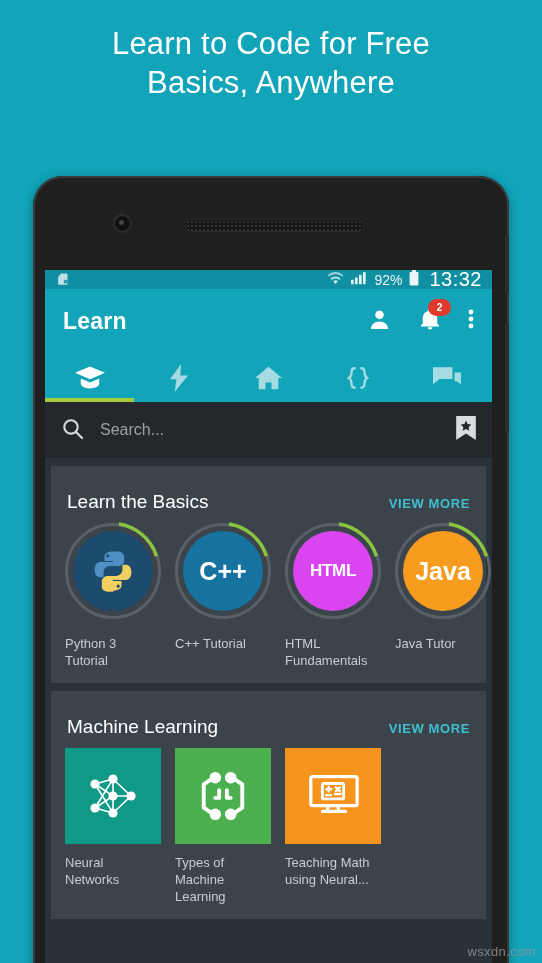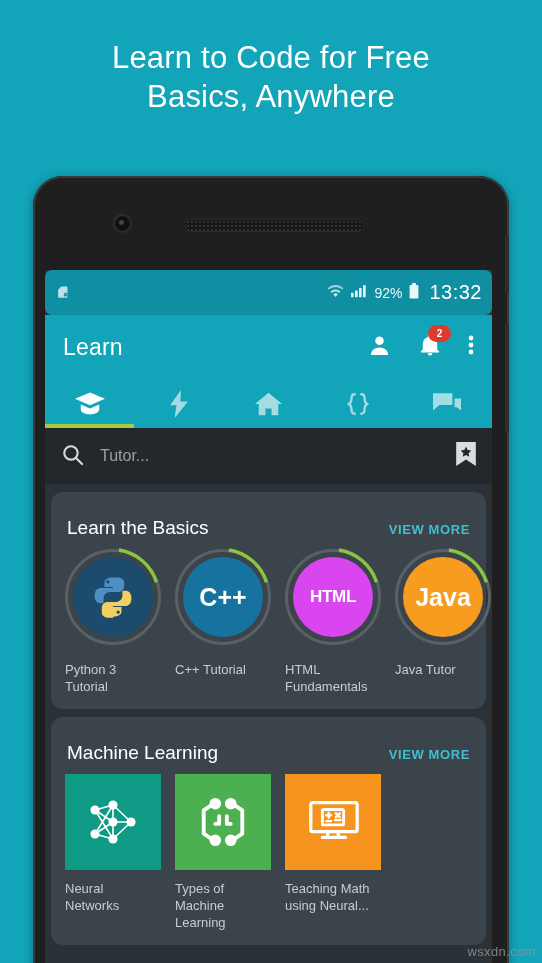--- a/index.html
+++ b/index.html
@@ -4,21 +4,21 @@
 <style>
   html,body{margin:0;padding:0;}
   body{
     width:542px;height:963px;overflow:hidden;
     background:#12A4B9;
     font-family:"Liberation Sans", sans-serif;
     position:relative;
   }
   
   .headline{
-    position:absolute;left:0;top:38px;width:542px;
+    position:absolute;left:0;top:24px;width:542px;
     text-align:center;color:#ffffff;
     font-size:31px;line-height:39px;font-weight:400;
     letter-spacing:.2px;
   }
   .headline .l2{display:block;}
 
   
   .phone{
     position:absolute;left:33px;top:176px;width:476px;height:800px;
     background:#201f1f;
@@ -53,34 +53,34 @@
   }
 
   
   .screen{
     position:absolute;left:12px;top:94px;width:447px;height:706px;
     background:#2B3237;overflow:hidden;
   }
 
   
   .statusbar{
-    height:45px;background:#0F8FA1;display:flex;align-items:center;
-    padding:0 10px;color:#d9f2f6;font-size:13px;border-radius:7px;
+    height:19px;background:#0F8FA1;display:flex;align-items:center;
+    padding:0 10px;color:#d9f2f6;font-size:13px;
   }
   .sb-left{display:flex;align-items:center;gap:6px;flex:1;}
   .sb-right{display:flex;align-items:center;gap:7px;}
   .sb-pct{font-size:14px;color:#eaf7fa;}
   .sb-time{font-size:20px;color:#ffffff;letter-spacing:.5px;margin-left:3px;}
 
   
   .appbar{
     height:64px;background:#12A4B9;display:flex;align-items:center;
     padding:0 18px;
   }
-  .appbar .title{color:#fff;font-size:23px;font-weight:400;flex:1;letter-spacing:.2px;}
+  .appbar .title{color:#fff;font-size:23px;font-weight:700;flex:1;letter-spacing:.2px;}
   .appbar .actions{display:flex;align-items:center;gap:26px;}
   .bell-wrap{position:relative;}
   .badge{
     position:absolute;right:-9px;top:-8px;min-width:17px;height:17px;border-radius:9px;
     background:#E03A2F;color:#fff;font-size:10px;font-weight:700;
     display:flex;align-items:center;justify-content:center;padding:0 3px;
   }
 
   
   .tabbar{
@@ -99,21 +99,21 @@
     height:56px;background:#24282C;display:flex;align-items:center;
     padding:0 16px;gap:16px;
   }
   .search-input{
     flex:1;color:#9aa1a6;font-size:16px;
   }
 
   
   .content{padding:8px 0 0 0;}
   .card{
-    background:#3B444A;margin:0 6px 8px 6px;border-radius:12px;
+    background:#3B444A;margin:0 6px 8px 6px;border-radius:0;
     padding:10px 0 14px 0;
   }
   .card-head{
     display:flex;align-items:baseline;justify-content:space-between;
     padding:4px 16px 10px 16px;
   }
   .card-title{color:#fff;font-size:19px;font-weight:400;}
   .view-more{color:#3FBFD0;font-size:13px;font-weight:700;letter-spacing:.6px;margin-top:16px;}
   .row{display:flex;padding:0 0 0 14px;gap:14px;}
   .item{width:96px;flex:0 0 96px;}
@@ -249,21 +249,21 @@
       <div class="tab-underline"></div>
     </div>
 
     <div class="searchbar">
       <span>
         <svg width="23" height="23" viewBox="0 0 24 24" fill="none" stroke="#d5dade" stroke-width="2.2">
           <circle cx="10.4" cy="10.4" r="7"></circle>
           <path d="M15.6 15.6 22 22" stroke-linecap="round"></path>
         </svg>
       </span>
-      <div class="search-input">Tutor...</div>
+      <div class="search-input">Search...</div>
       <span>
         <svg width="20" height="24" viewBox="0 0 18 22" fill="#d8dde1">
           <path d="M0 0h18v22l-9-6-9 6z"></path>
           <path d="M9 4.2l1.5 3.1 3.4.5-2.5 2.4.6 3.4L9 12l-3 1.6.6-3.4L4.1 7.8l3.4-.5z" fill="#24282C"></path>
         </svg>
       </span>
     </div>
 
     <div class="content">
 

